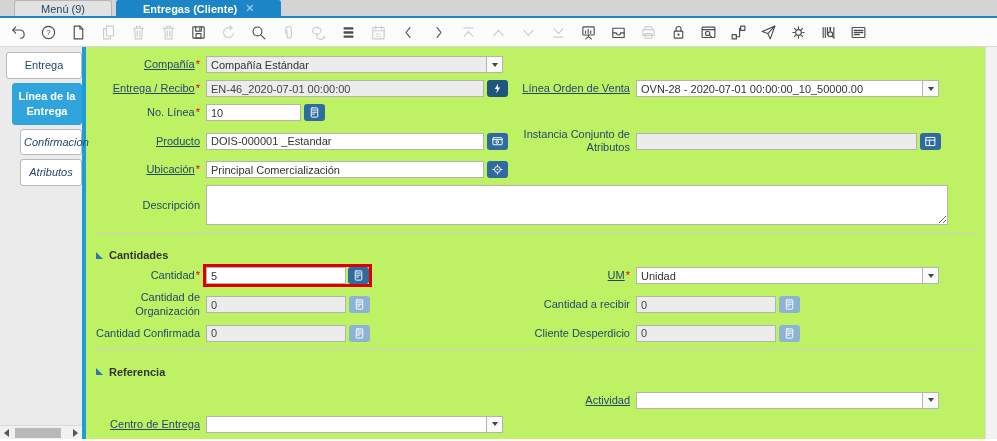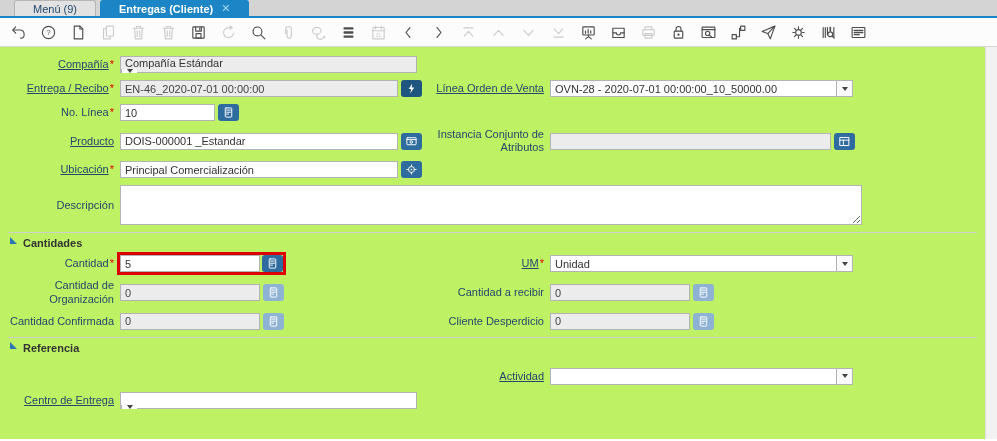--- a/index.html
+++ b/index.html
@@ -2,21 +2,21 @@
 <html style="--accent: #1b85c5; --sidebarActive: #2fa4dd; --btnBlue: #2e6b9e; --btnBlueDark: #1f567f; --btnDisabled: #8db2d3; --red: #dd0000; --labelNavy: #24486b;"><head>
 <meta charset="utf-8">
 <style>
   * { margin:0; padding:0; box-sizing:border-box; }
   html,body { width:997px; height:441px; overflow:hidden;
     font-family:"Liberation Sans","DejaVu Sans",sans-serif; background:#fff; }
 
   
   .tabbar { height:18px; background:#d4d4d4; display:flex; align-items:flex-end;
     padding-left:14px; border-bottom:2px solid var(--accent); }
-  .wtab { height:16px; display:flex; align-items:center; padding:0 18px;
+  .wtab { height:16px; display:flex; align-items:center; padding:0 26px;
     font-size:11px; color:var(--labelNavy); background:#e2e2e2;
     border:1px solid #b5b5b5; border-bottom:none; border-radius:3px 3px 0 0;
     margin-right:4px; cursor:pointer; }
   .wtab.active { background:var(--accent); color:#fff; font-weight:bold; border-color:var(--accent); }
   .wtab .close { margin-left:8px; color:#a8d8f2; font-size:11px; font-weight:normal; cursor:pointer; }
 
   
   .toolbar { height:29px; background:#fcfcfc; border-bottom:1px solid #d8d8d8;
     display:flex; align-items:center; padding-left:9px; gap:11px; }
   .tb-btn { width:19px; height:19px; display:flex; align-items:center; justify-content:center;
@@ -74,26 +74,26 @@
   .fbtn { width:21px; height:17px; margin-left:3px; border:none; border-radius:3px;
     background:var(--btnBlue); color:#fff; display:flex; align-items:center;
     justify-content:center; cursor:pointer; flex:0 0 auto; }
   .fbtn.dark { background:var(--btnBlueDark); }
   .fbtn.disabled { background:var(--btnDisabled); cursor:default; }
   .fbtn svg { width:13px; height:13px; fill:none; stroke:#fff; stroke-width:1.8;
     stroke-linecap:round; stroke-linejoin:round; }
 
   .hl { display:inline-flex; align-items:center; box-shadow:0 0 0 3px var(--red); }
 
-  .w297 { width:297px;flex-direction:column; } .w278 { width:324px; } .w95 { width:95px; }
+  .w297 { width:297px; } .w278 { width:324px; } .w95 { width:95px; }
   .w140 { width:140px; } .w303 { width:303px; } .w281 { width:281px; }
   textarea.desc { width:742px; height:40px; border:1px solid #b3b3b3; resize:both; padding:2px 4px; }
 
-  .section { border-top:1px solid #cfcfcf; margin:4px 8px 6px 8px; padding-top:4px;
-    display:flex; }
+  .section { border-top:1px solid #cfcfcf; margin:4px 8px 6px 8px; padding-top:16px;
+    display:flex; align-items:center; }
   .tri { width:0; height:0; border-bottom:7px solid #2b77b5; border-right:7px solid transparent;
     margin:0 6px 0 2px; cursor:pointer; }
   .sect-label { font-size:11px; font-weight:bold; color:#333; }
 </style>
 </head>
 <body>
 
 <div class="tabbar">
   <div class="wtab">
     <span>Menú (9)</span>
@@ -290,20 +290,39 @@
     <span class="tb-btn">
       <svg viewBox="0 0 24 24">
         <rect x="3" y="5" width="18" height="14" rx="1"></rect>
         <path d="M6 9 H18 M6 12 H18 M6 15 H13" stroke-width="2"></path>
       </svg>
     </span>
   </div>
 
 <div class="content">
 
+  <div class="sidebar">
+    <div id="side-tabs">
+        <div class="side-tab" style="margin-left: 6px;">Entrega</div>
+        <div class="side-tab active" style="margin-left: 12px;">Línea de la Entrega</div>
+        <div class="side-tab italic" style="margin-left: 20px;">Confirmacion</div>
+        <div class="side-tab italic" style="margin-left: 20px;">Atributos</div>
+      </div>
+    <div class="hscroll">
+      <div class="hs-arrow left">
+          <span></span>
+        </div>
+      <div class="hs-track">
+        <div class="hs-thumb"></div>
+      </div>
+      <div class="hs-arrow right">
+          <span></span>
+        </div>
+    </div>
+  </div>
 
   <div class="main">
 
     <div class="frow">
       <div class="lcol">
         <div class="flabel">
           <u>Compañía</u><span class="req">*</span>
         </div>
         <div class="combo readonly w297">
           <input readonly="" value="Compañía Estándar" style="">

